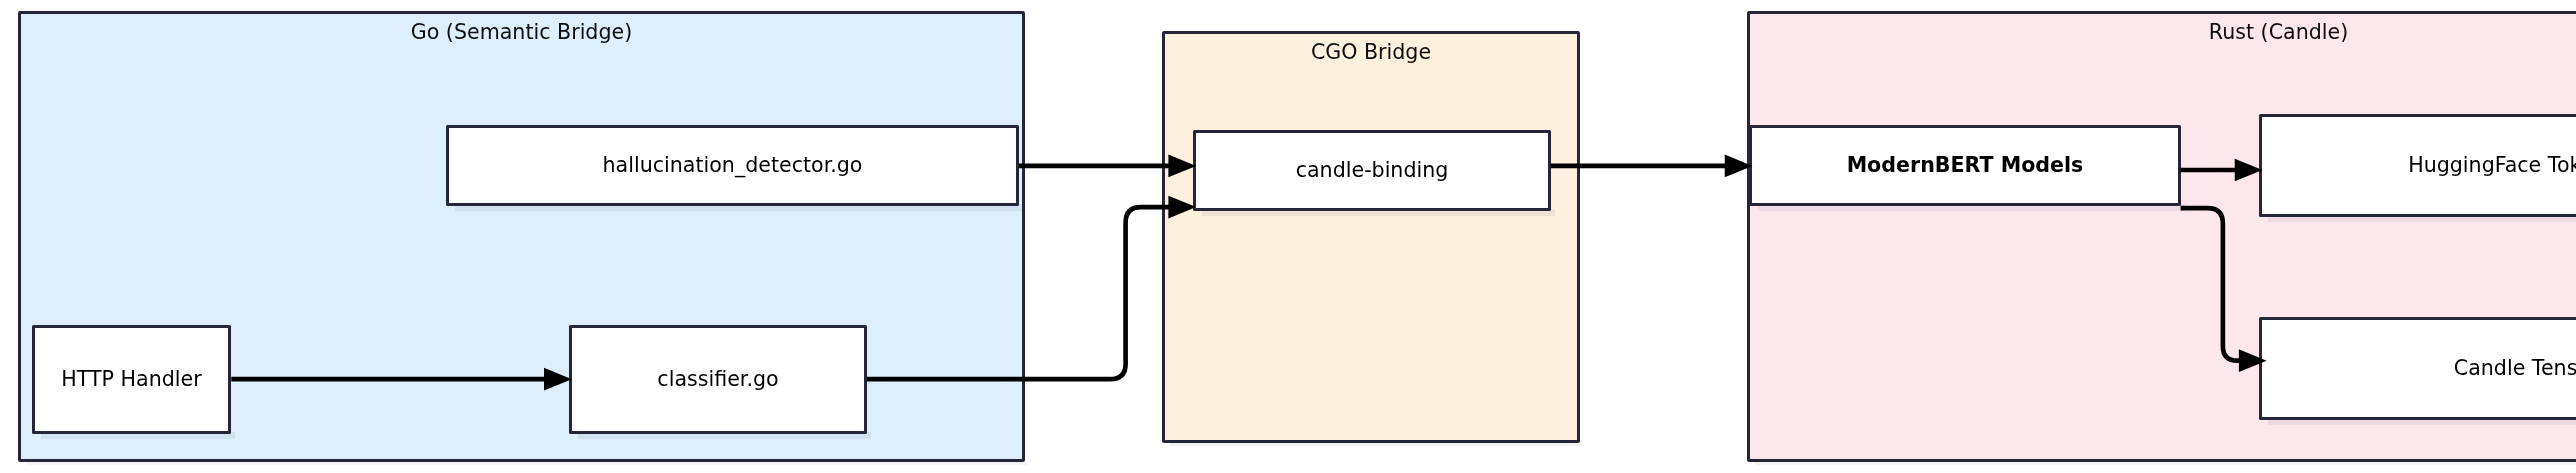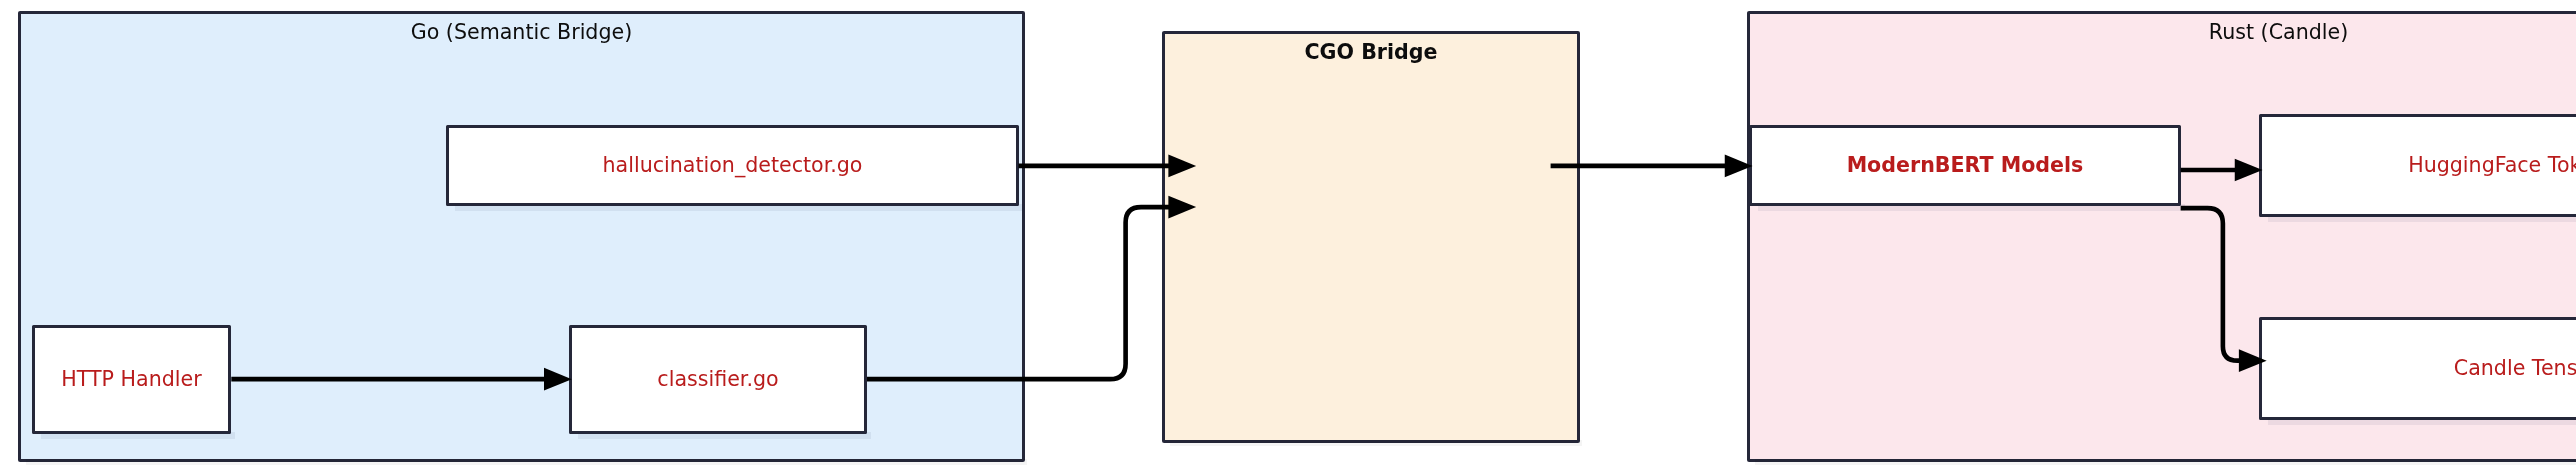--- a/index.html
+++ b/index.html
@@ -70,21 +70,21 @@
     right: -7.2px;
     bottom: -8.2px;
     height: 7.2px;
     background: rgba(30, 40, 80, 0.07);
     pointer-events: none;
     z-index: -1;
   }
   .node-label {
     font-size: 20.6px;
     line-height: 1.15;
-    color: #b91c1c;
+    color: #000000;
     white-space: nowrap;
     padding: 0 9.3px;
   }
 
   
   #edges {
     position: absolute;
     left: 0;
     top: 0;
     width: 2822px;
@@ -115,24 +115,27 @@
   </div>
 
   <div class="node" style="left:569px; top:325px; width:298px; height:109px;">
     <span class="node-label">classifier.go</span>
   </div>
 
   <div class="node" style="left:32px; top:325px; width:199px; height:109px;">
     <span class="node-label">HTTP Handler</span>
   </div>
 
-  <div class="subgraph" id="sg-cgo" style="left:1162px; top:31px; width:418px; height:412px;font-weight:bold;">
+  <div class="subgraph" id="sg-cgo" style="left:1162px; top:31px; width:418px; height:412px;">
     <div class="subgraph-title">CGO Bridge</div>
   </div>
 
+  <div class="node" style="left:1193px; top:130px; width:358px; height:81px;">
+    <span class="node-label">candle-binding</span>
+  </div>
 
   <div class="subgraph" id="sg-rust" style="left:1747px; top:11.3px; width:1063px; height:451px;">
     <div class="subgraph-title">Rust (Candle)</div>
   </div>
 
   <div class="node" style="left:1749px; top:125px; width:432px; height:81px;font-weight:bold;">
     <span class="node-label">ModernBERT Models</span>
   </div>
 
   <div class="node" style="left:2259px; top:114px; width:545px; height:103px;">

